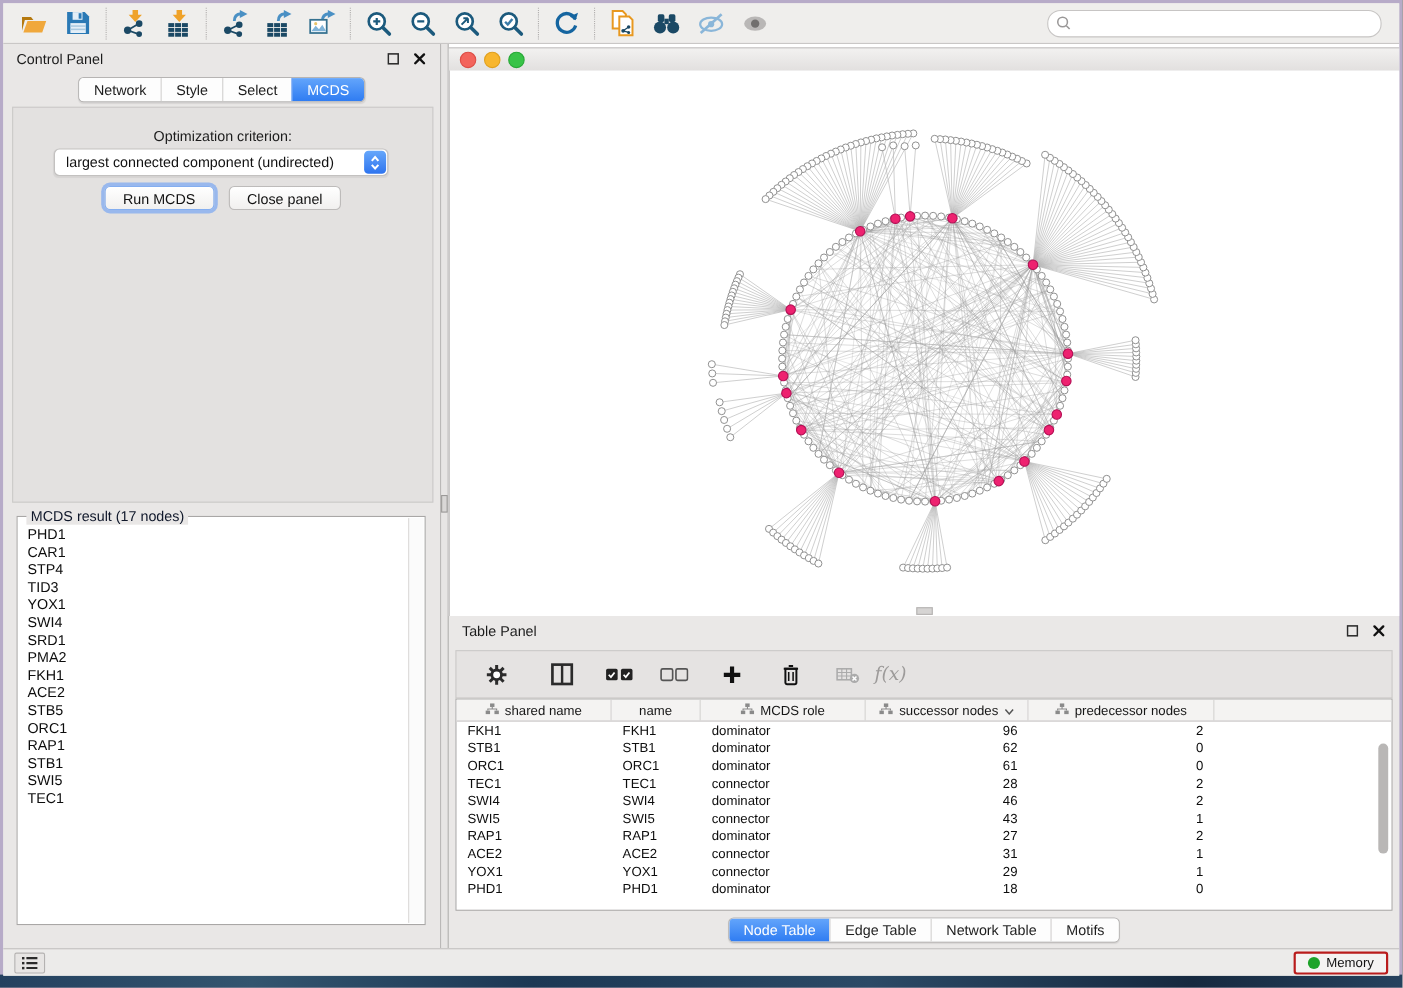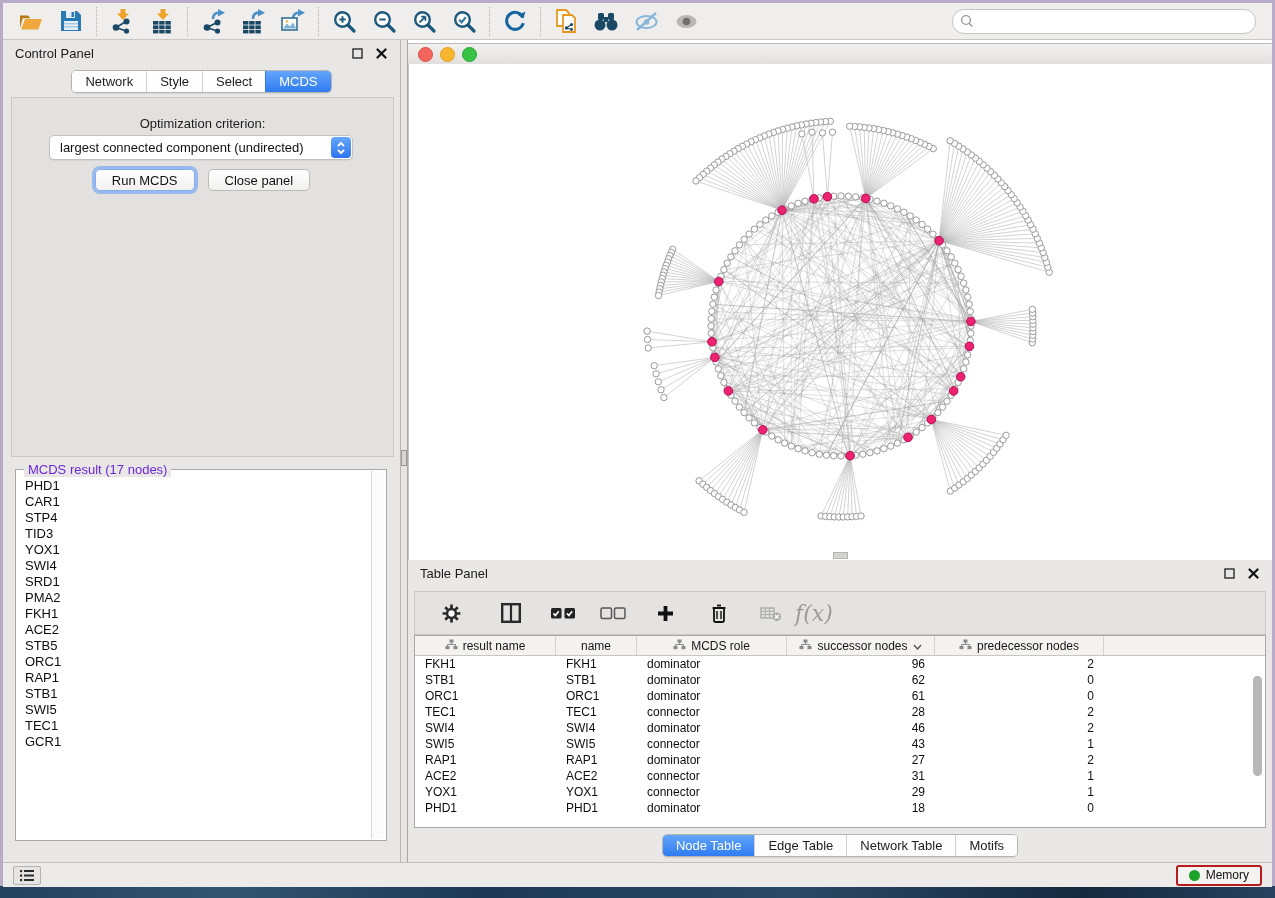--- a/index.html
+++ b/index.html
@@ -34,21 +34,21 @@
   .opt-label{text-align:center;font-size:13px;color:#1c1c1c;margin-top:18px;}
   .dropdown{position:absolute;left:37px;right:40px;top:37px;height:23px;background:#fff;border:1px solid #c3c1c0;border-radius:5px;
     display:flex;align-items:center;font-size:13px;color:#111;padding-left:10px;box-shadow:0 1px 1px rgba(0,0,0,.06);}
   .stepper{position:absolute;right:1px;top:1px;bottom:1px;width:20px;border-radius:4px;
     background:linear-gradient(#66a7fb,#2e74ef);display:flex;align-items:center;justify-content:center;}
   .btn-row{position:absolute;left:0;right:0;top:71px;display:flex;justify-content:center;gap:13px;}
   .mac-btn{height:22px;padding:0 16px;font-size:13px;color:#111;background:linear-gradient(#ffffff,#f1f0ef);
     border:1px solid #bdbbba;border-radius:5px;font-family:"Liberation Sans",sans-serif;}
   .mac-btn.focus-ring{box-shadow:0 0 0 3px rgba(92,152,247,.55);border-color:#84aef0;}
   .mcds-group{position:absolute;left:12px;width:370px;top:429px;bottom:21px;border:1px solid #a9a7a6;background:#fff;}
-  .group-label{position:absolute;top:-8px;left:8px;background:#e9e7e6;padding:0 4px;font-size:13px;color:#6d28d9;}
+  .group-label{position:absolute;top:-8px;left:8px;background:#e9e7e6;padding:0 4px;font-size:13px;color:#0f172a;}
   .mcds-list{position:absolute;left:1px;right:14px;top:8px;bottom:1px;overflow:hidden;padding-left:8px;font-size:13px;line-height:16px;color:#0d0d0d;}
   .list-scroll-track{position:absolute;top:1px;bottom:1px;right:1px;width:13px;background:#fbfbfb;border-left:1px solid #dcdad9;}
 
   
   .v-splitter{position:absolute;left:397px;top:37px;width:8px;bottom:25px;background:#e7e5e4;
     border-left:1px solid #bab8b7;border-right:1px solid #a9a7a6;box-sizing:border-box;}
   .splitter-handle{position:absolute;left:0px;top:410px;width:6px;height:16px;background:#d9d7d6;border:1px solid #9b9998;box-sizing:border-box;}
 
   
   .network-window{position:absolute;left:405px;top:37px;right:0;height:520px;background:#fff;}
@@ -61,21 +61,21 @@
   .t-green{background:#38c347;border:1px solid #27a836;}
   .net-title{position:absolute;left:0;right:0;text-align:center;font-size:13px;color:#1a1a1a;margin-top:46px;}
   .net-canvas{position:absolute;top:24px;left:0;right:0;bottom:0;background:#fff;border-left:1px solid #c6c4c3;box-sizing:border-box;}
   .net-grip{position:absolute;bottom:1px;left:50%;margin-left:-8px;width:15px;height:7px;background:#d6d4d3;border:1px solid #b5b3b2;box-sizing:border-box;}
 
   
   .table-panel{position:absolute;left:405px;top:557px;right:0;bottom:25px;background:#eae8e7;}
   .tp-toolbar{position:absolute;left:6px;right:6px;top:31px;height:44px;background:#e5e3e2;border:1px solid #cbc9c8;
     box-sizing:border-box;display:flex;align-items:center;padding:0 16px;gap:0;}
   .tp-tool{border:none;background:transparent;width:40px;height:34px;display:flex;align-items:center;justify-content:center;padding:0;}
-  .fx-label{font-size:22px;color:#9d9b9a;font-family:"DejaVu Serif",serif;font-style:italic;margin-left:4px;}
+  .fx-label{font-size:17px;color:#9d9b9a;font-family:"DejaVu Serif",serif;font-style:italic;margin-left:4px;}
   .tp-table{position:absolute;left:6px;right:6px;top:75px;height:193px;background:#fff;border:1px solid #aaa8a7;box-sizing:border-box;overflow:hidden;}
   .tp-header{display:flex;height:19px;background:#f4f3f2;border-bottom:1px solid #c8c6c5;}
   .th{display:flex;align-items:center;justify-content:center;gap:5px;font-size:12px;color:#161616;border-right:1px solid #d5d3d2;box-sizing:border-box;}
   .th.filler{border-right:none;flex:1;}
   .tr{display:flex;height:16px;}
   .td{font-size:12px;color:#0d0d0d;display:flex;align-items:center;box-sizing:border-box;padding:0 10px;overflow:hidden;}
   .td.num{justify-content:flex-end;}
   .td.filler{flex:1;}
   .table-scroll-thumb{position:absolute;right:3px;top:40px;width:9px;height:100px;background:#b9b7b6;border-radius:5px;}
   .tp-tabs-row{position:absolute;left:0;right:0;bottom:5px;display:flex;justify-content:center;}
@@ -309,21 +309,20 @@
             <div>SRD1</div>
             <div>PMA2</div>
             <div>FKH1</div>
             <div>ACE2</div>
             <div>STB5</div>
             <div>ORC1</div>
             <div>RAP1</div>
             <div>STB1</div>
             <div>SWI5</div>
             <div>TEC1</div>
-            <div>GCR1</div>
           </div>
         <div class="list-scroll-track"></div>
       </div>
     </div>
 
     <div class="v-splitter">
       <div class="splitter-handle"></div>
     </div>
 
     <div class="network-window">
@@ -1188,21 +1187,21 @@
         <div class="tp-header" id="tp-header">
             <div class="th" style="width: 141px;">
               <span><svg width="13" height="11" viewBox="0 0 13 11">
                   <g fill="#8a8a8a">
                     <rect x="4.5" y="0.5" width="4" height="3.2"></rect>
                     <rect x="0.5" y="7" width="4" height="3.2"></rect>
                     <rect x="8.5" y="7" width="4" height="3.2"></rect>
                   </g>
                   <path d="M6.5 3.7v1.8M2.5 7V5.5h8V7" stroke="#8a8a8a" fill="none" stroke-width="1"></path>
                 </svg></span>
-              <span>result name</span>
+              <span>shared name</span>
             </div>
             <div class="th" style="width: 81px;">
               <span>name</span>
             </div>
             <div class="th" style="width: 150px;">
               <span><svg width="13" height="11" viewBox="0 0 13 11">
                   <g fill="#8a8a8a">
                     <rect x="4.5" y="0.5" width="4" height="3.2"></rect>
                     <rect x="0.5" y="7" width="4" height="3.2"></rect>
                     <rect x="8.5" y="7" width="4" height="3.2"></rect>

